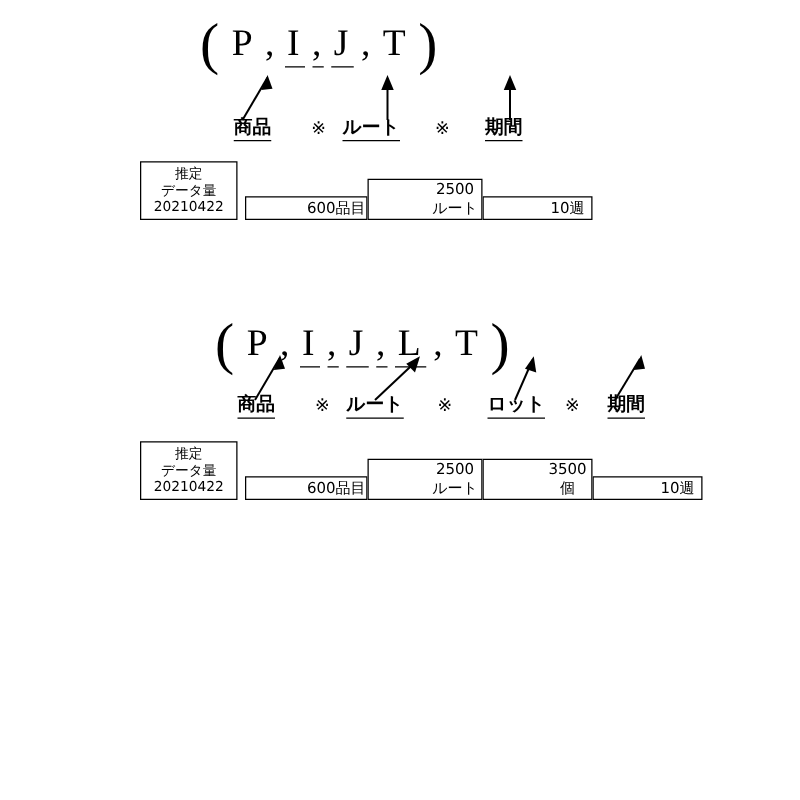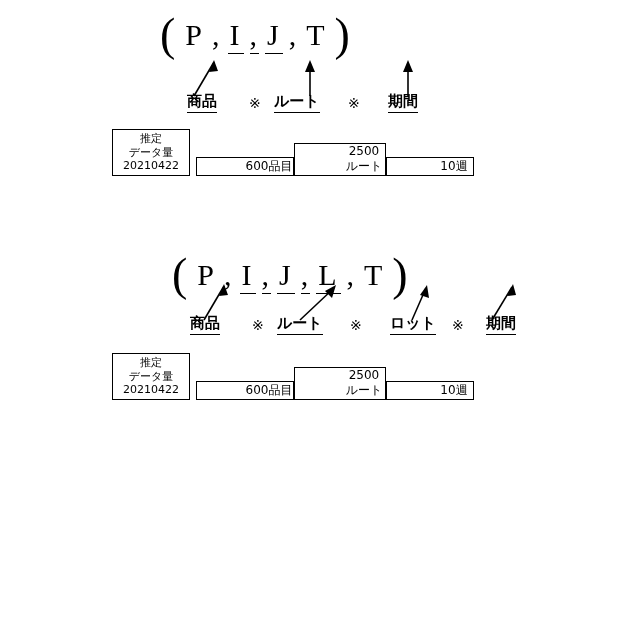--- a/index.html
+++ b/index.html
@@ -196,17 +196,18 @@
 
     <div class="tbl" style="left:72px; top:346px; height:54px;">
       <div class="cell head" style="width:78px;">
         <span>推定</span>
         <span>データ量</span>
         <span>20210422</span>
       </div>
       <div class="spacer"></div>
       <div class="cell val" style="width:98px;">600品目</div>
       <div class="cell val" style="width:92px;">2500ルート</div>
+      <div class="cell val" style="width:88px;">3500個</div>
       <div class="cell val" style="width:88px;">10週</div>
     </div>
   </div>
 
 </div>
 
 </body></html>

